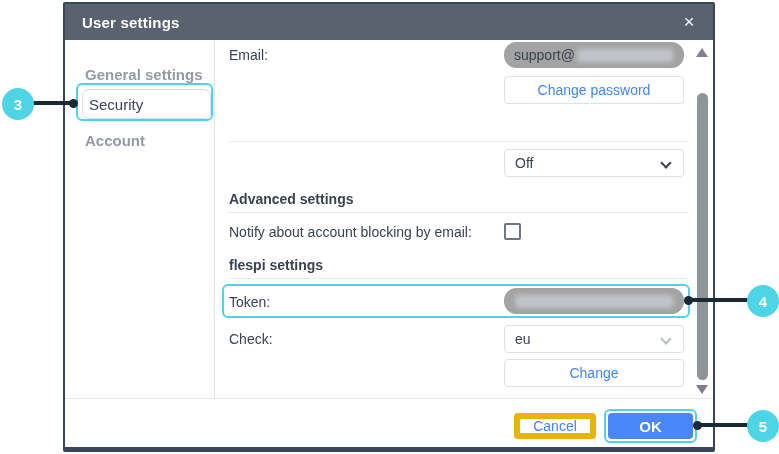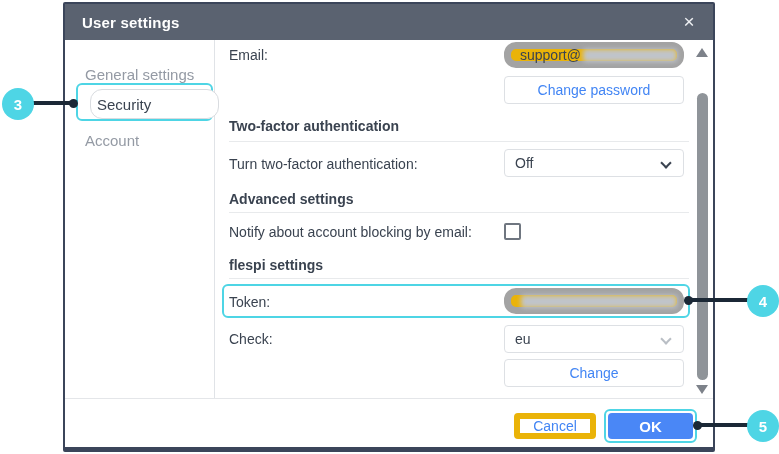--- a/index.html
+++ b/index.html
@@ -14,35 +14,35 @@
   .dialog-inner { position:relative; width:648px; height:443px; }
 
   .dlg-header { position:absolute; left:0; top:0; width:648px; height:36px;
                 background:#5a6270; display:flex; align-items:center; }
   .dlg-title { color:#ffffff; font-size:15px; font-weight:bold; padding-left:17px; letter-spacing:.2px; }
   .dlg-close { position:absolute; right:14px; top:8px; width:20px; height:20px;
                color:#eef0f3; font-size:19px; line-height:20px; text-align:center; cursor:pointer; }
 
   
   .sidebar-divider { position:absolute; left:149px; top:36px; width:1px; height:358px; background:#e0e3e7; }
-  .side-item { position:absolute; left:20px; width:120px; height:20px; font-size:15px; color:#949aa4; }
+  .side-item { position:absolute; left:20px; width:120px; height:20px; font-size:15px; color:#949aa4;font-weight:bold; }
   .sec-outline { position:absolute; left:11px; top:79px; width:137px; height:38px;
                  border:2px solid #4ed5e5; border-radius:6px; background:#fff; }
-  .sec-box { position:absolute; left:12px; top:4px; width:129px; height:30px;
-             border:1px solid #d9dce0; border-radius:12px; background:#fff;
+  .sec-box { position:absolute; left:4px; top:4px; width:129px; height:30px;
+             border:1px solid #d9dce0; border-radius:7px; background:#fff;
              display:flex; align-items:center; padding-left:6px;
              font-size:15px; color:#3a4350; }
 
   
   .lbl { position:absolute; left:164px; font-size:14px; color:#3a4350; white-space:nowrap; }
   .section-hdr { position:absolute; left:164px; font-size:14px; font-weight:bold; color:#3a4350; white-space:nowrap; }
   .divider { position:absolute; left:164px; width:460px; height:1px; background:#e8eaec; }
 
   .field { position:absolute; left:439px; width:180px; height:26px;
-           border:7px solid #a3a3a3; border-radius:12px; background:#eab308;
+           border:1px solid #a3a3a3; border-radius:12px; background:#a3a3a3;
            display:flex; align-items:center; font-size:14px; color:#3a4350; }
   .field.input { padding-left:9px; }
   .btn-light { position:absolute; left:439px; width:180px; height:28px;
                border:1px solid #dde0e4; border-radius:4px; background:#fff;
                display:flex; align-items:center; justify-content:center;
                font-size:14px; color:#4285f4; cursor:pointer; }
   .select { padding-left:10px; position:absolute; left:439px; width:180px; height:28px;
             border:1px solid #dde0e4; border-radius:4px; background:#fff;
             display:flex; align-items:center; font-size:14px; color:#3a4350; cursor:pointer;text-align:center; }
   .chev { position:absolute; right:13px; top:9px; width:8px; height:8px;
@@ -110,24 +110,22 @@
       <div class="side-item" style="top:128px;">Account</div>
 
       <div class="lbl" style="top:43px;">Email:</div>
       <div class="field input" style="top:38px;">
         <span>support@</span>
         <span class="redacted" style="width:96px; margin-left:2px;"></span>
       </div>
 
       <div class="btn-light" style="top:72px;">Change password</div>
 
-      <div class="section-hdr" style="top:114px;">Two-factor authentication</div>
       <div class="divider" style="top:137px;"></div>
 
-      <div class="lbl" style="top:152px;">Turn two-factor authentication:</div>
       <div class="select" style="top:145px;">
         <span>Off</span>
         <span class="chev"></span>
       </div>
 
       <div class="section-hdr" style="top:187px;">Advanced settings</div>
       <div class="divider" style="top:208px;"></div>
 
       <div class="lbl" style="top:220px;">Notify about account blocking by email:</div>
       <div class="checkbox" style="top:219px;"></div>

